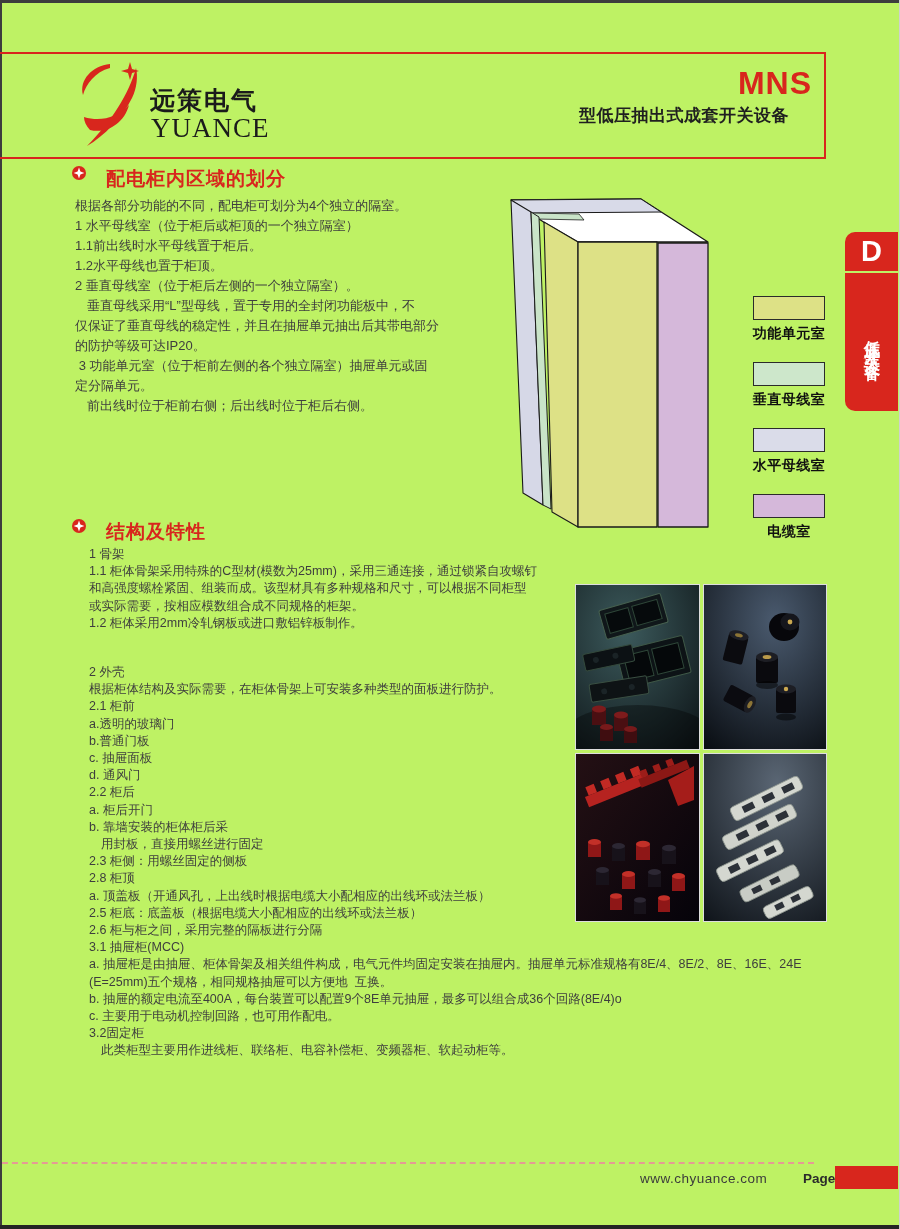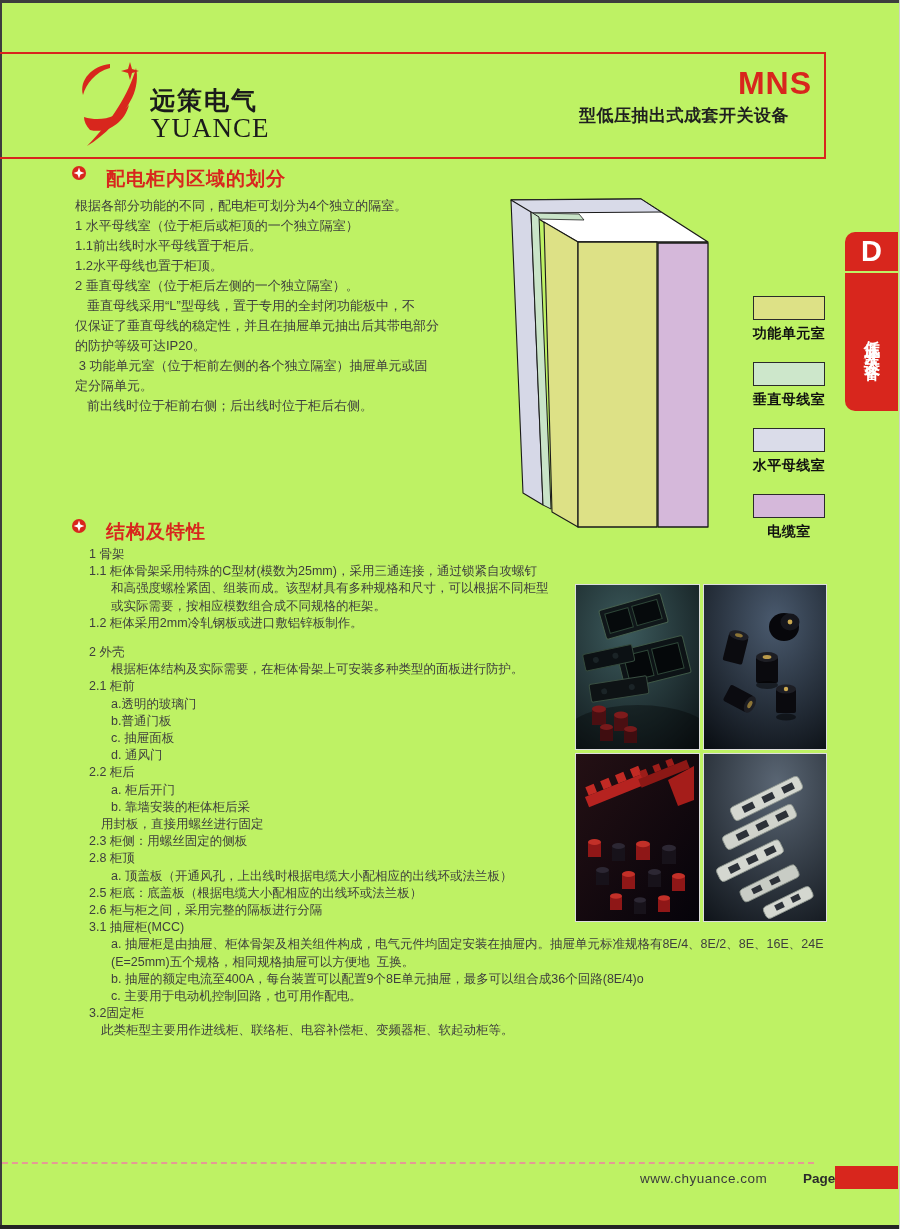--- a/index.html
+++ b/index.html
@@ -22,21 +22,21 @@
   .subtitle{position:absolute;left:525px;top:104px;width:318px;text-align:center;font-size:17px;
       font-weight:bold;color:#202020;letter-spacing:.5px;}
   
   .sec-title{position:absolute;display:flex;align-items:flex-start;gap:20px;color:var(--red);
       font-weight:bold;font-size:19px;letter-spacing:1px;}
   #sec1-title{left:72px;top:166px;} #sec2-title{left:72px;top:519px;}
   
   .s1-body{position:absolute;left:75px;top:196px;width:452px;font-size:13px;line-height:20px;color:var(--ink);}
   .s2-body{position:absolute;left:89px;top:546px;width:792px;font-size:12.5px;line-height:17.2px;color:var(--ink);}
   .ln{white-space:pre-wrap;}
-  .ln.ind1{margin-left:22px;} .ln.ind2{margin-left:12px;} .ln.gap{margin-top:12px;}
+  .ln.ind1{} .ln.ind2{margin-left:12px;} .ln.gap{margin-top:32px;}
   
   .cab-svg{position:absolute;left:495px;top:193px;}
   .legend{position:absolute;left:752px;top:296px;width:74px;}
   .lg-item{height:66px;}
   .sw{width:70px;height:22px;border:1px solid #2b2b2b;margin:0 auto;}
   .lg-label{margin-top:5px;text-align:center;font-size:14px;font-weight:bold;color:#101010;
       letter-spacing:.5px;white-space:nowrap;}
   
   .tab-d{position:absolute;left:845px;top:232px;width:53px;height:39px;background:var(--red);
       border-radius:10px 0 0 0;color:#fff;font-weight:bold;font-size:29px;

